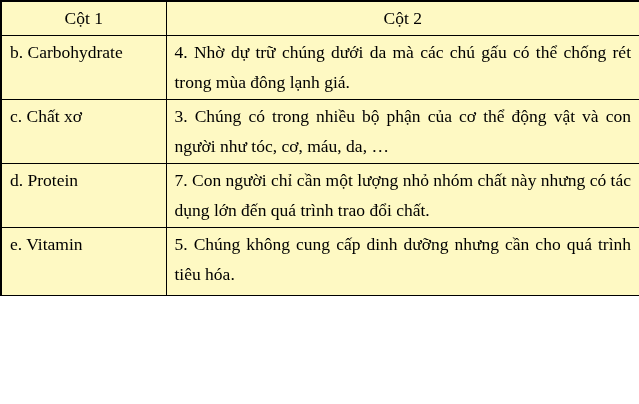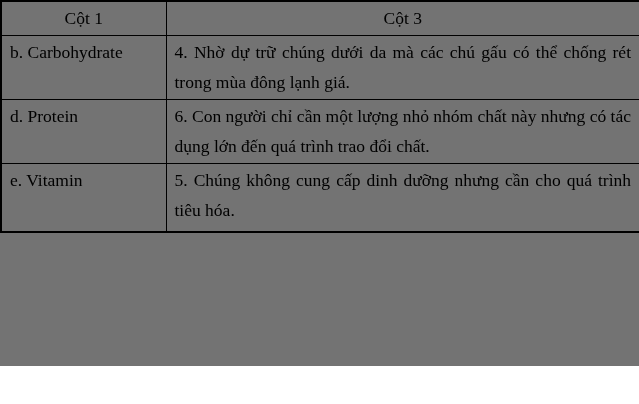--- a/index.html
+++ b/index.html
@@ -2,22 +2,22 @@
 <html><head>
 <meta charset="utf-8">
 <style>
   html, body {
     margin: 0;
     padding: 0;
     background: #ffffff;
   }
   .page {
     width: 639px;
-    height: 366px;
-    background: #737373;
+    height: 296px;
+    background: #fef9c3;
     box-sizing: border-box;
     overflow: hidden;
   }
   table.match-table {
     border-collapse: collapse;
     width: 639px;
     table-layout: fixed;
     font-family: "Liberation Serif", "DejaVu Serif", serif;
     font-size: 17.5px;
     color: #000000;
@@ -61,31 +61,35 @@
 
 <div class="page">
   <table class="match-table">
     <colgroup>
       <col class="c1">
       <col class="c2">
     </colgroup>
     <thead>
       <tr>
         <th>Cột 1</th>
-        <th>Cột 3</th>
+        <th>Cột 2</th>
       </tr>
     </thead>
     <tbody>
       <tr class="row-b">
         <td class="col1">b. Carbohydrate</td>
         <td class="col2">4. Nhờ dự trữ chúng dưới da mà các chú gấu có thể chống rét trong mùa đông lạnh giá.</td>
       </tr>
+      <tr class="row-c">
+        <td class="col1">c. Chất xơ</td>
+        <td class="col2">3. Chúng có trong nhiều bộ phận của cơ thể động vật và con người như tóc, cơ, máu, da, …</td>
+      </tr>
       <tr class="row-d">
         <td class="col1">d. Protein</td>
-        <td class="col2">6. Con người chỉ cần một lượng nhỏ nhóm chất này nhưng có tác dụng lớn đến quá trình trao đổi chất.</td>
+        <td class="col2">7. Con người chỉ cần một lượng nhỏ nhóm chất này nhưng có tác dụng lớn đến quá trình trao đổi chất.</td>
       </tr>
       <tr class="row-e">
         <td class="col1">e. Vitamin</td>
         <td class="col2">5. Chúng không cung cấp dinh dưỡng nhưng cần cho quá trình tiêu hóa.</td>
       </tr>
     </tbody>
   </table>
 </div>
 
 </body></html>

